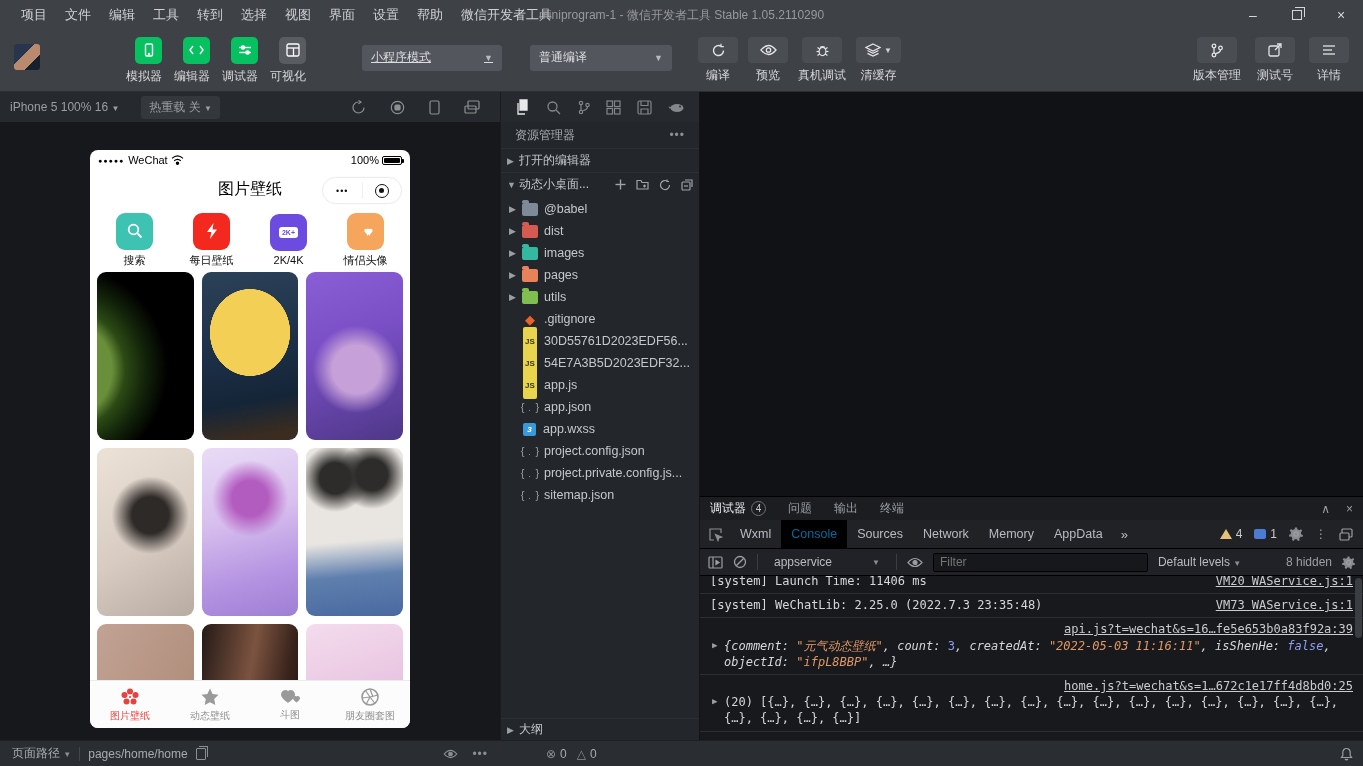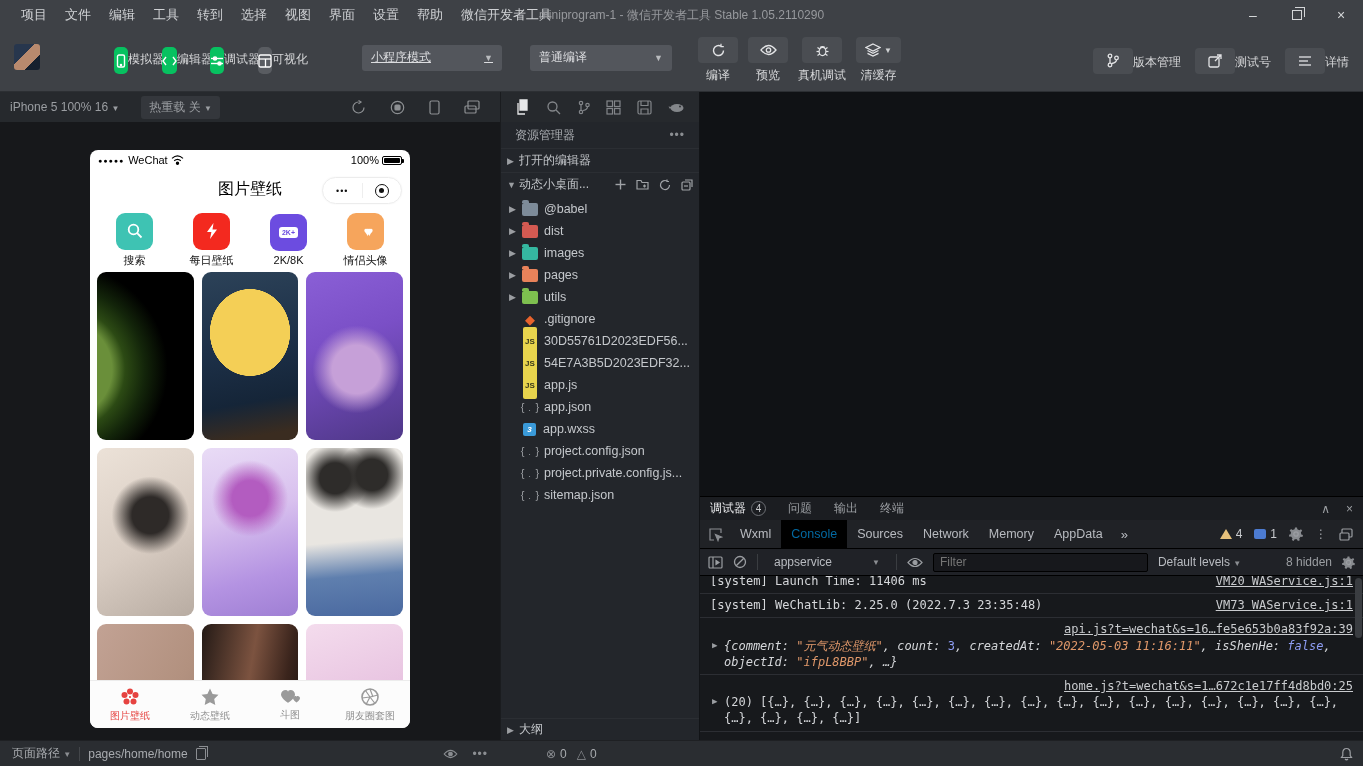--- a/index.html
+++ b/index.html
@@ -17,32 +17,32 @@
   .win-title { position:absolute; left:0; right:0; text-align:center; color:#97999d; font-size:12px; pointer-events:none; }
   .win-controls { margin-left:auto; display:flex; align-items:center; height:100%; position:relative; z-index:2; }
   .win-btn { width:44px; height:100%; display:flex; align-items:center; justify-content:center; color:#d4d6d8; font-size:14px; }
   .restore-glyph { width:10px; height:10px; border:1px solid #d4d6d8; position:relative; }
   .restore-glyph:before { content:""; position:absolute; left:2px; top:-4px; width:9px; height:9px; border:1px solid #d4d6d8; border-left:none; border-bottom:none; }
 
   
   .toolbar { height:62px; display:flex; align-items:center; background:#3e4146; border-bottom:1px solid #2c2f33; padding:0 14px; }
   .avatar { width:26px; height:26px; border-radius:3px; margin-right:74px; margin-top:-8px;
     background:linear-gradient(135deg,#27364d 0 40%,#b98a6e 40% 70%,#16202e 70%); }
-  .tool-toggle { width:48px; display:flex; flex-direction:row; align-items:flex-start; margin-right:0; }
+  .tool-toggle { width:48px; display:flex; flex-direction:column; align-items:flex-end; margin-right:0; }
   .tile { width:27px; height:27px; border-radius:5px; display:flex; align-items:center; justify-content:center; color:#fff; }
   .tile.green { background:#07c160; }
   .tile.gray { background:#595c61; }
   .tool-toggle .lbl, .tool-action .lbl, .tool-right .lbl { margin-top:4px; font-size:12px; color:#d6d7d9; white-space:nowrap; }
   .dropdown { height:26px; background:#53565c; border-radius:3px; display:flex; align-items:center; padding:0 9px; color:#dcdde0; font-size:12px; margin-top:-6px; }
   .dropdown .caret { margin-left:auto; color:#b9bbbe; font-size:9px; }
   .dd-mode { width:140px; margin-left:56px;text-decoration:underline; }
   .dd-compile { width:142px; margin-left:28px; }
   .tool-action { display:flex; flex-direction:column; align-items:center; margin-left:10px; }
   .tool-action .ic, .tool-right .ic { height:26px; min-width:40px; padding:0 9px; border-radius:4px; background:#4a4d52; display:flex; align-items:center; justify-content:center; color:#e3e4e6; }
-  .tool-right { display:flex; flex-direction:row; align-items:center; margin-left:14px; }
+  .tool-right { display:flex; flex-direction:column; align-items:center; margin-left:14px; }
   .spacer { flex:1; }
   .caret-sm { font-size:8px; margin-left:3px; color:#cfd1d3; }
 
   
   .main { height:648px; display:flex; }
 
   
   .sim { width:500px; display:flex; flex-direction:column; background:#17181b; }
   .sim-toolbar { height:30px; background:#26292d; display:flex; align-items:center; padding:0 10px; color:#9b9ea2; flex-shrink:0; }
   .hot-reload { background:#34373c; border-radius:3px; padding:3px 8px; margin-left:22px; color:#9b9ea2; }
@@ -417,21 +417,21 @@
                     <path d="M8.5 1 L2 10 L6.4 10 L5 17 L12 7.5 L7.5 7.5 Z"></path>
                   </svg>
                 </span>
               </div>
             <span class="lbl">每日壁纸</span>
           </div>
           <div class="q-item">
             <div class="q-tile q-purple">
                 <span class="badge2k">2K+</span>
               </div>
-            <span class="lbl">2K/8K</span>
+            <span class="lbl">2K/4K</span>
           </div>
           <div class="q-item">
             <div class="q-tile q-orange">
                 <span class="hearts">♥♥</span>
               </div>
             <span class="lbl">情侣头像</span>
           </div>
         </div>
         <div class="p-grid">
           <div class="thumb img1"></div>

